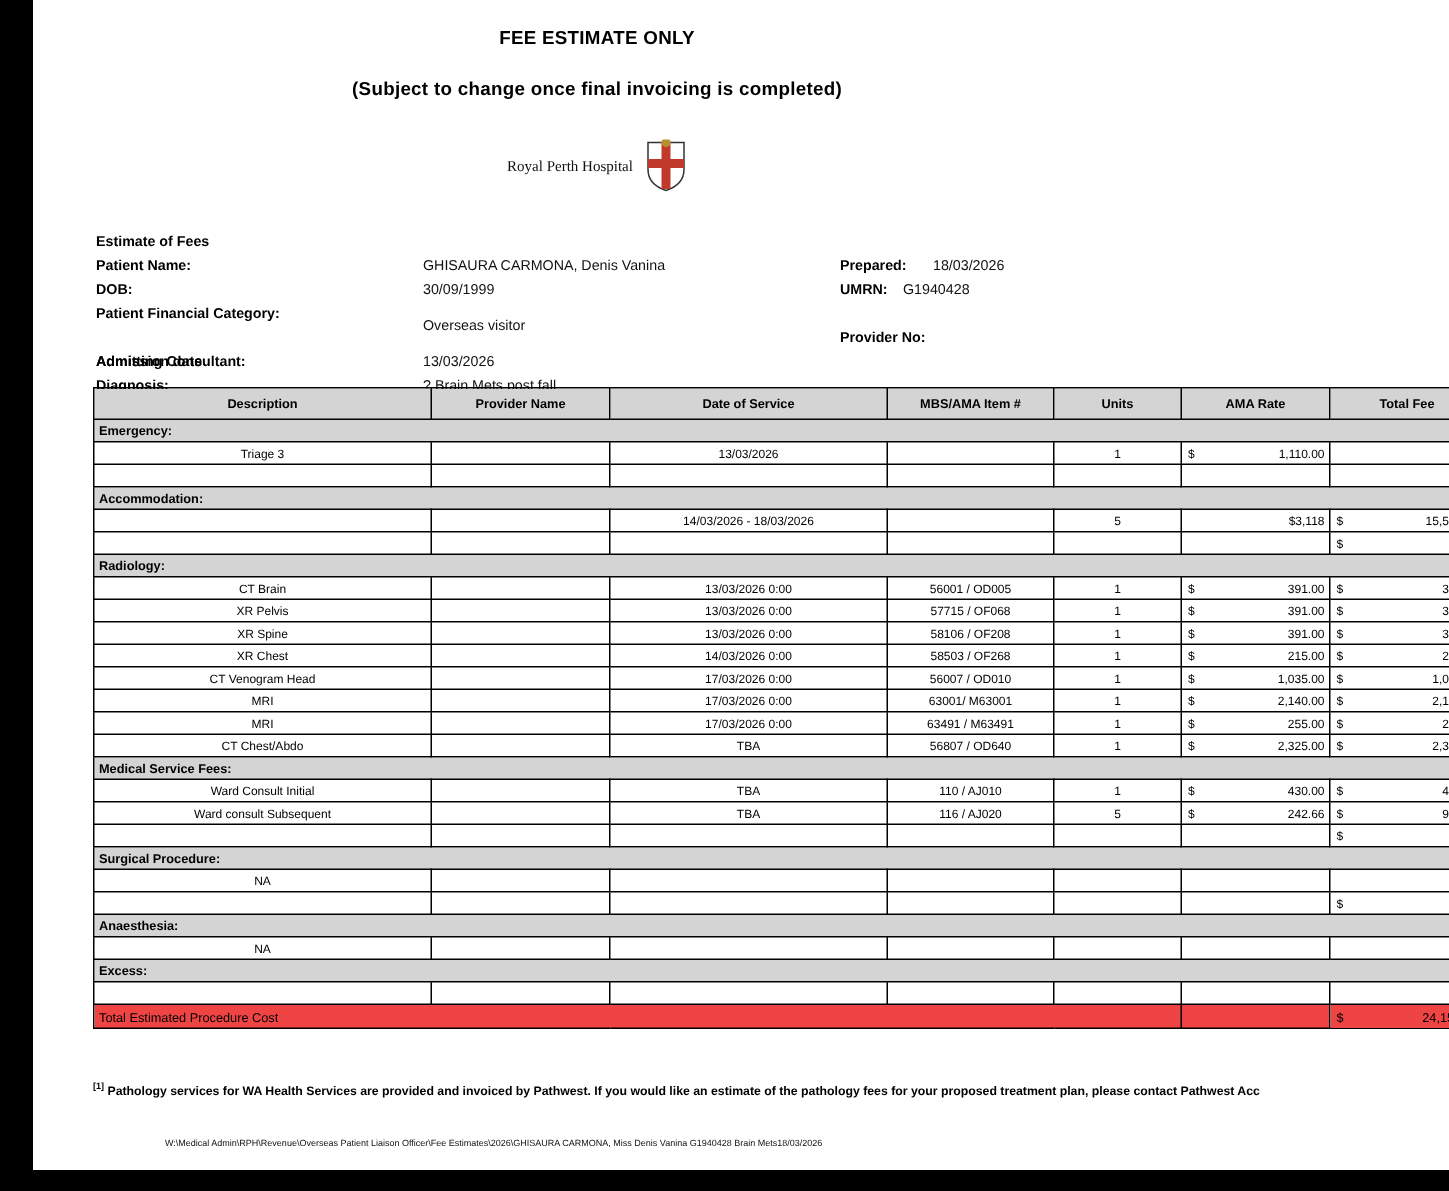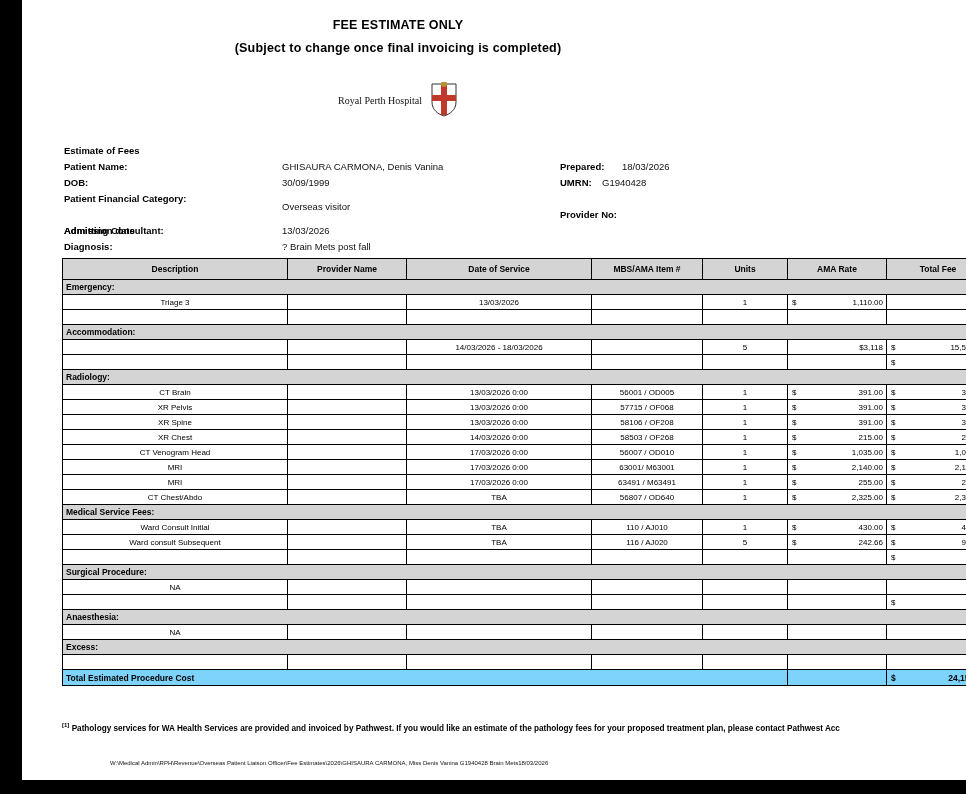--- a/index.html
+++ b/index.html
@@ -34,21 +34,21 @@
   .title-1 {
     font-size: 12.5px;
     font-weight: bold;
     color: #000;
     letter-spacing: 0.2px;
   }
   .title-2 {
     font-size: 12.5px;
     font-weight: bold;
     color: #000;
-    margin-top: 9px;
+    margin-top: 20px;
     letter-spacing: 0.2px;
   }
   .logos {
     margin-top: 14px;
     display: flex;
     justify-content: center;
     align-items: center;
     gap: 60px;
     height: 62px;
   }
@@ -158,22 +158,22 @@
   }
   .rate-cell .d, .total-cell .d {
     position: absolute;
     left: 4px;
   }
   .rate-cell .n, .total-cell .n {
     display: block;
     text-align: right;
   }
   tr.total-row td {
-    background: #7dd3fc;
-    font-weight: bold;
+    background: #ef4444;
+    font-weight: normal;
     font-size: 8.5px;
     height: 15px;
   }
 
   
   .note {
     position: absolute;
     left: 40px;
     font-size: 8.2px;
     font-weight: bold;

